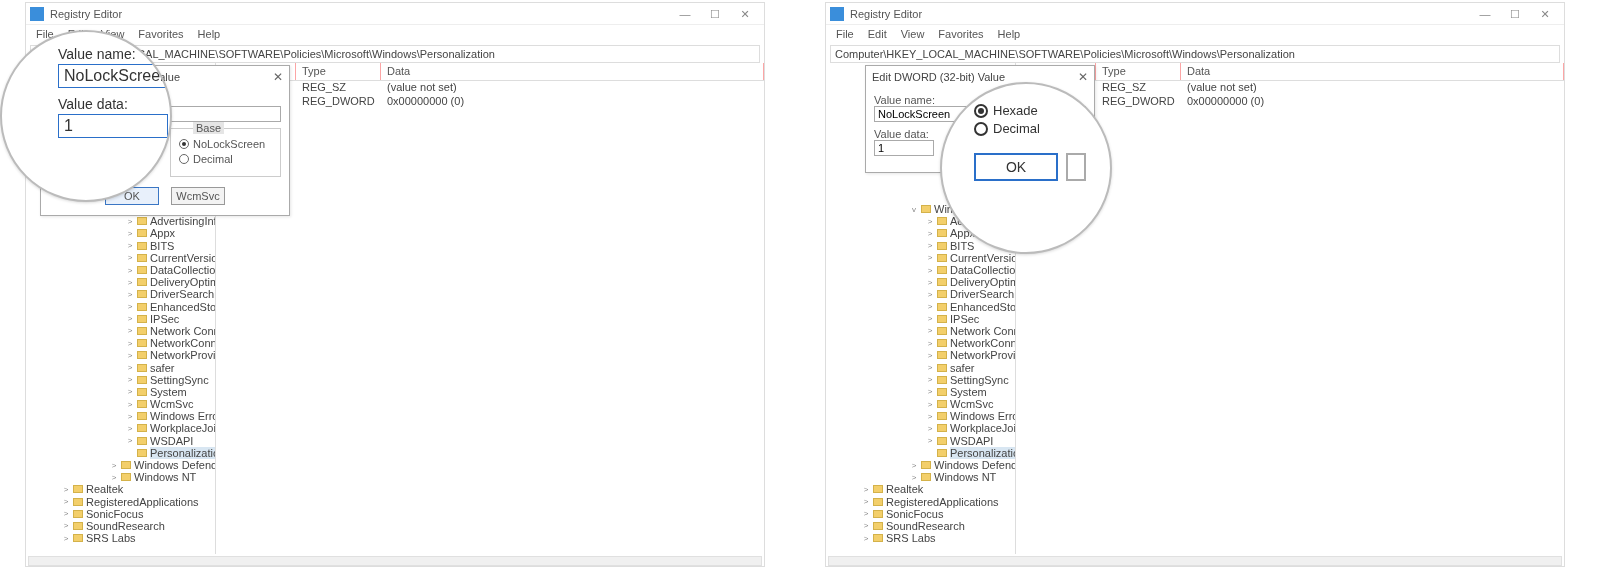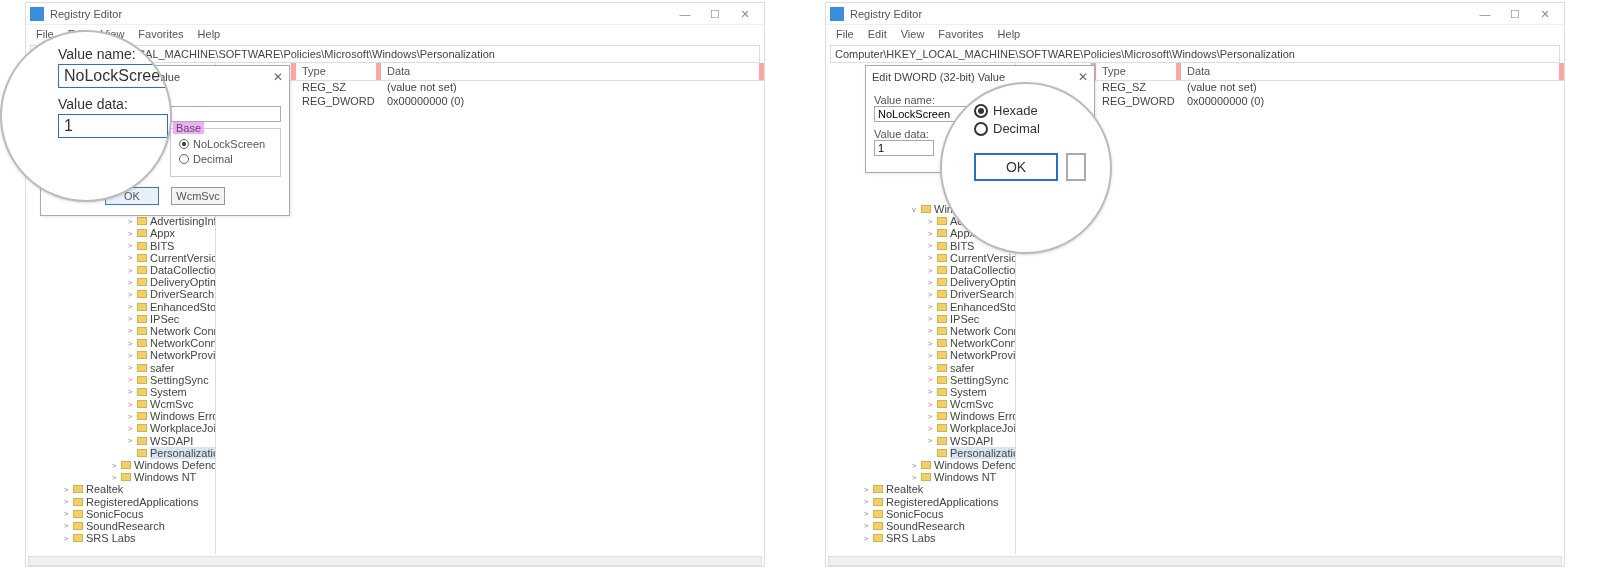--- a/index.html
+++ b/index.html
@@ -15,36 +15,36 @@
   .addrbar { height: 18px; border: 1px solid #ddd; margin: 2px 4px; padding: 0 4px; color: #444; display: flex; align-items: center; }
   .content { position: absolute; left: 0; top: 60px; right: 0; bottom: 12px; display: flex; }
   .tree { width: 190px; border-right: 1px solid #ddd; overflow: hidden; position: relative; }
   .tree-inner { position: absolute; top: 140px; left: 0; }
   .tree-row { display: flex; align-items: center; height: 12.2px; white-space: nowrap; color: #444; }
   .exp { width: 8px; text-align: center; color: #888; font-size: 8px; }
   .folder-ic { width: 10px; height: 8px; background: #f3cf6b; border: 1px solid #d4b24a; margin: 0 3px; }
   .sel { background: #d8e6f2; }
   .list { flex: 1; position: relative; }
   .list-head { height: 18px; border-bottom: 1px solid #ddd; display: flex; color: #555; }
-  .list-head > div { border-right: 5px solid #fca5a5; padding: 2px 6px; }
+  .list-head > div { border-right: 1px solid #fca5a5; padding: 2px 6px; }
   .col-name { width: 80px; }
   .col-type { width: 85px; }
   .col-data { flex: 1; }
   .list-row { display: flex; height: 14px; color: #444; }
   .list-row > div { padding: 0 6px; }
   .scroll-h { position: absolute; left: 2px; right: 2px; bottom: 0; height: 10px; background: #f0f0f0; border: 1px solid #e0e0e0; }
 
   
   .dialog { position: absolute; width: 250px; background: #fff; border: 1px solid #aaa; box-shadow: 1px 1px 3px rgba(0,0,0,.1); z-index: 5; }
   .dlg-title { height: 22px; display: flex; align-items: center; padding: 0 6px; color: #444; }
   .dlg-title .x { margin-left: auto; color: #666; font-size: 12px; }
   .dlg-body { padding: 6px 8px 10px; font-size: 11px; color: #555; }
   .dlg-input { width: 100%; height: 16px; border: 1px solid #aaa; padding: 0 3px; font-size: 11px; margin-bottom: 6px; }
   .dlg-group { border: 1px solid #ccc; padding: 6px 8px 8px; position: relative; }
-  .dlg-group-label { position: absolute; top: -7px; left: 2px; background: #f0abfc; padding: 0 3px; }
+  .dlg-group-label { position: absolute; top: -7px; left: 22px; background: #e5e5e5; padding: 0 3px; }
   .radio { display: flex; align-items: center; gap: 4px; margin: 3px 0; }
   .radio-ic { width: 10px; height: 10px; border: 1px solid #666; border-radius: 50%; display: flex; align-items: center; justify-content: center; }
   .radio-dot { width: 4px; height: 4px; background: #333; border-radius: 50%; }
   .dlg-btns { display: flex; gap: 12px; justify-content: center; margin-top: 10px; }
   .dlg-btn { width: 54px; height: 18px; border: 1px solid #999; background: #f3f3f3; text-align: center; line-height: 16px; font-size: 11px; }
   .dlg-btn.ok { border: 1px solid #3a76c4; background: #e8f0fb; }
   .dlg-flex { display: flex; gap: 10px; }
   .dlg-col { flex: 1; }
 
   

